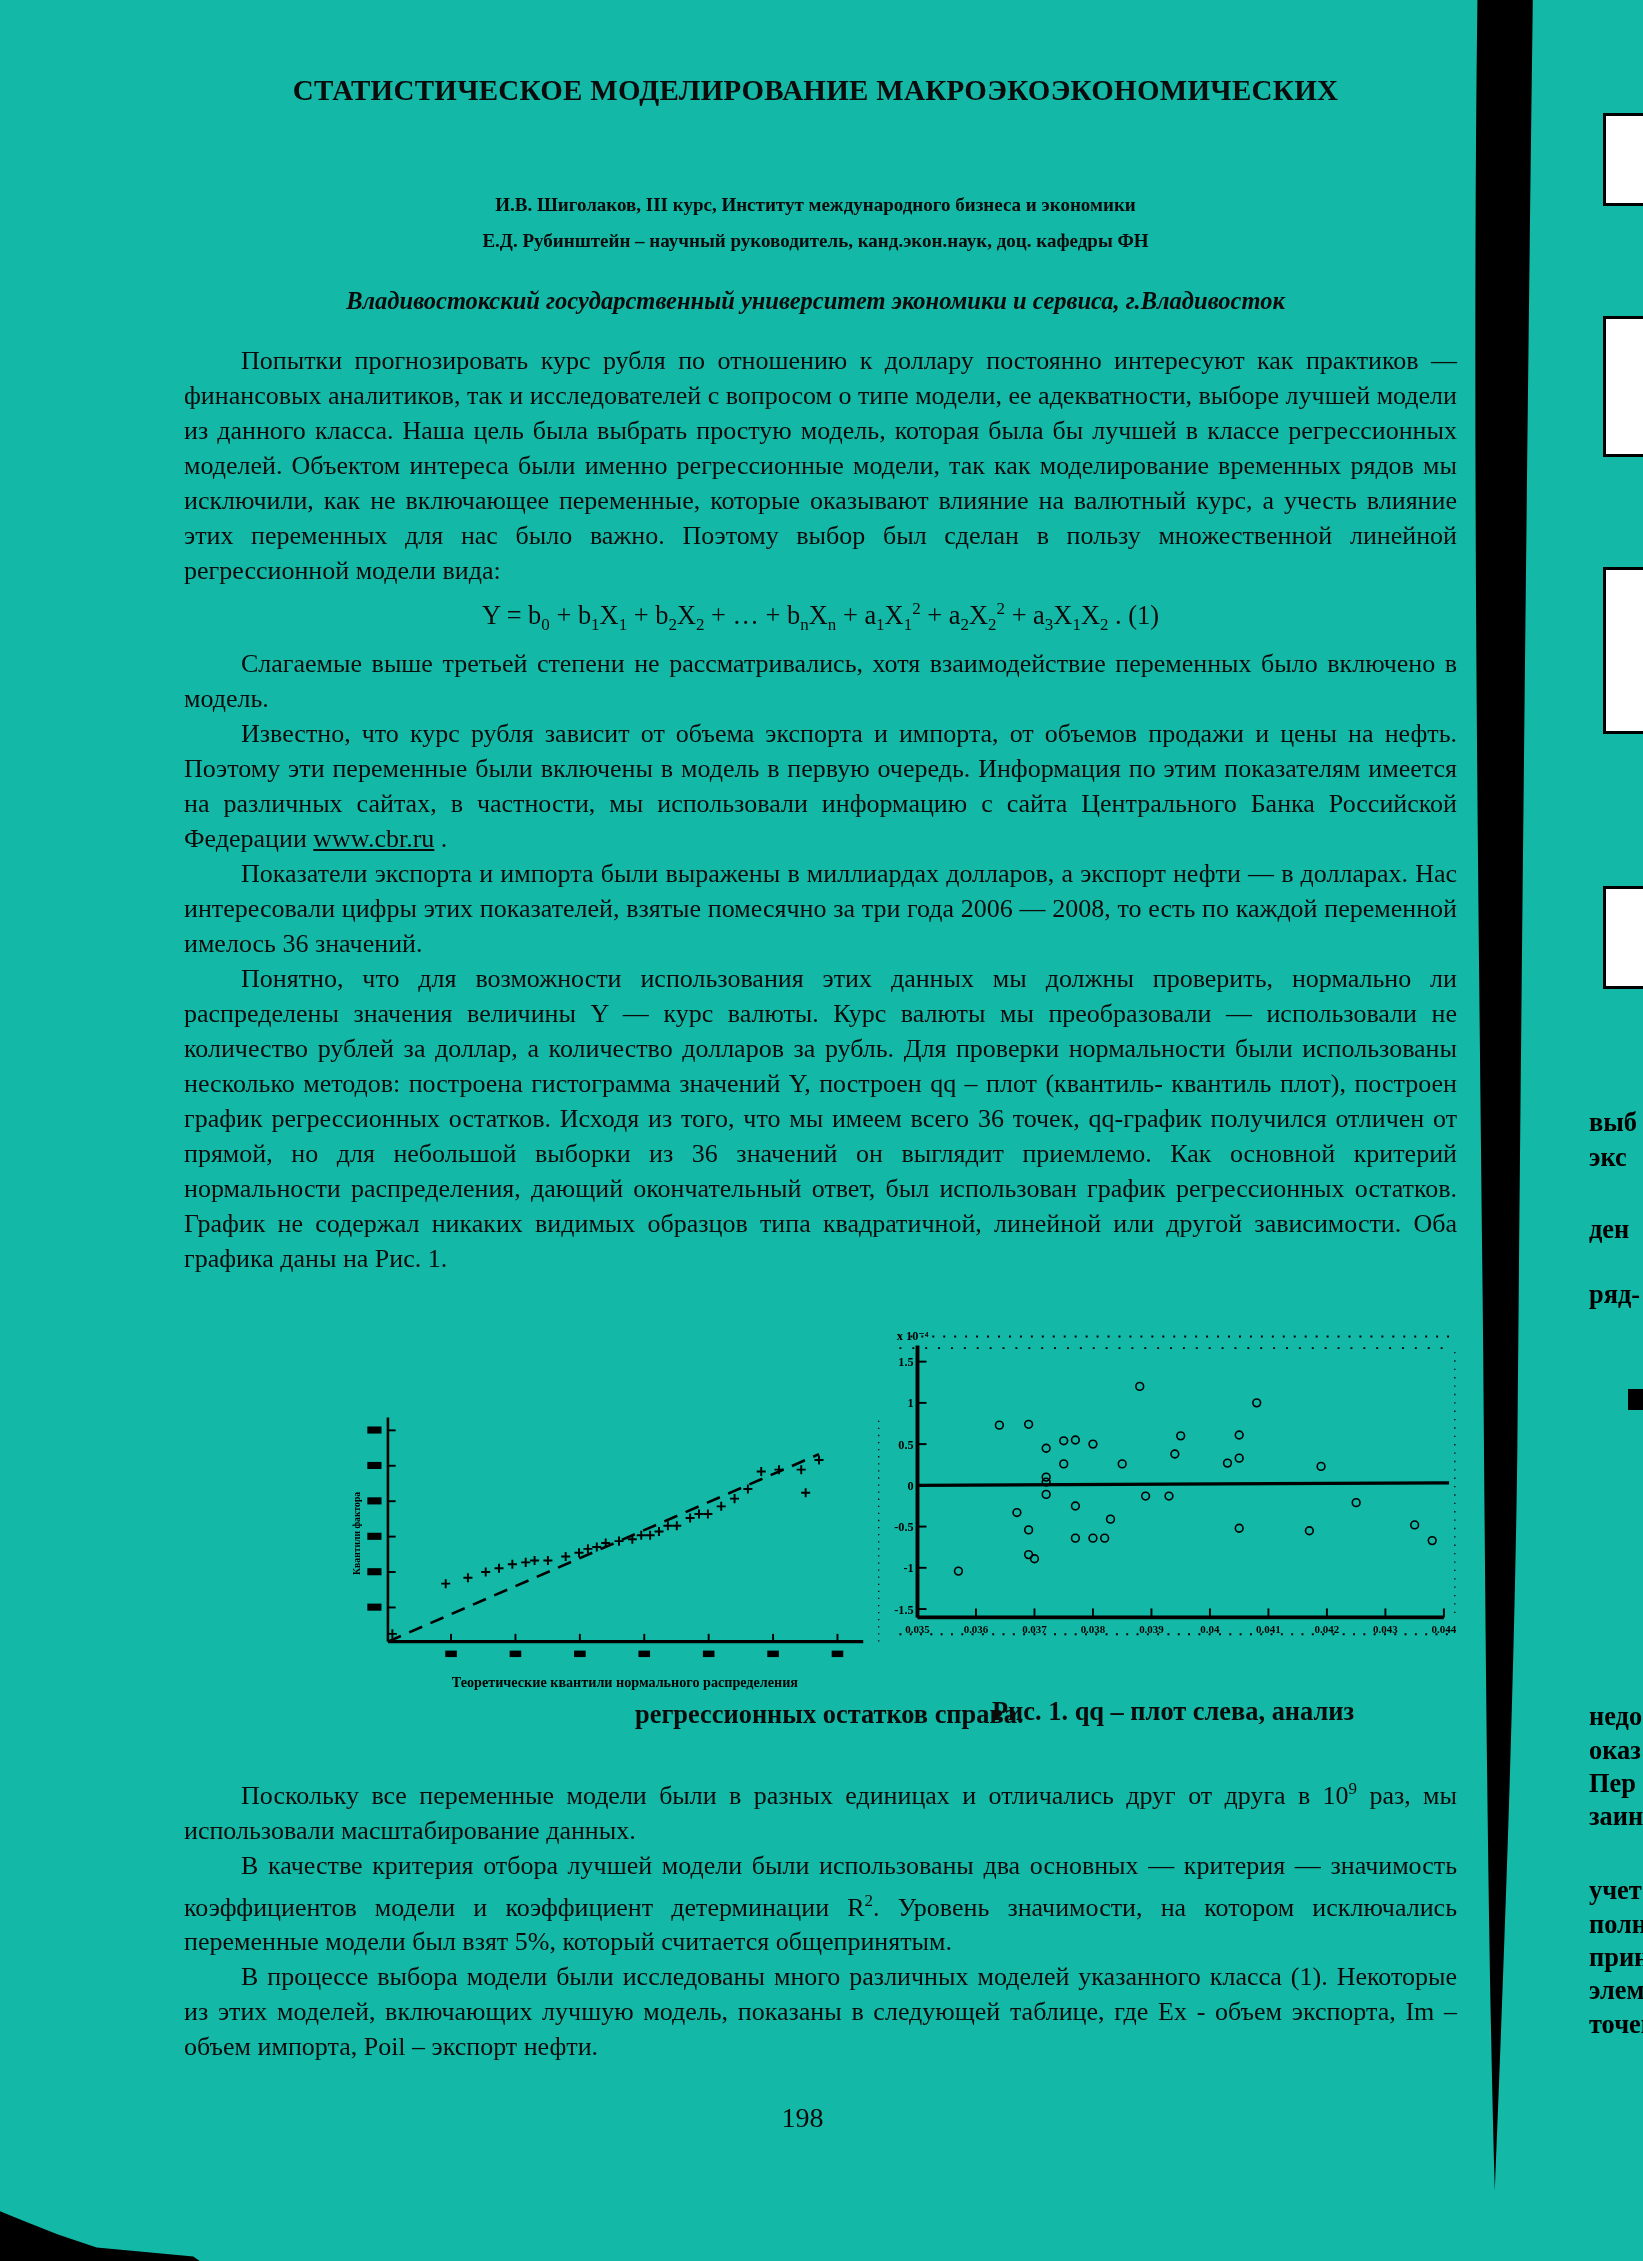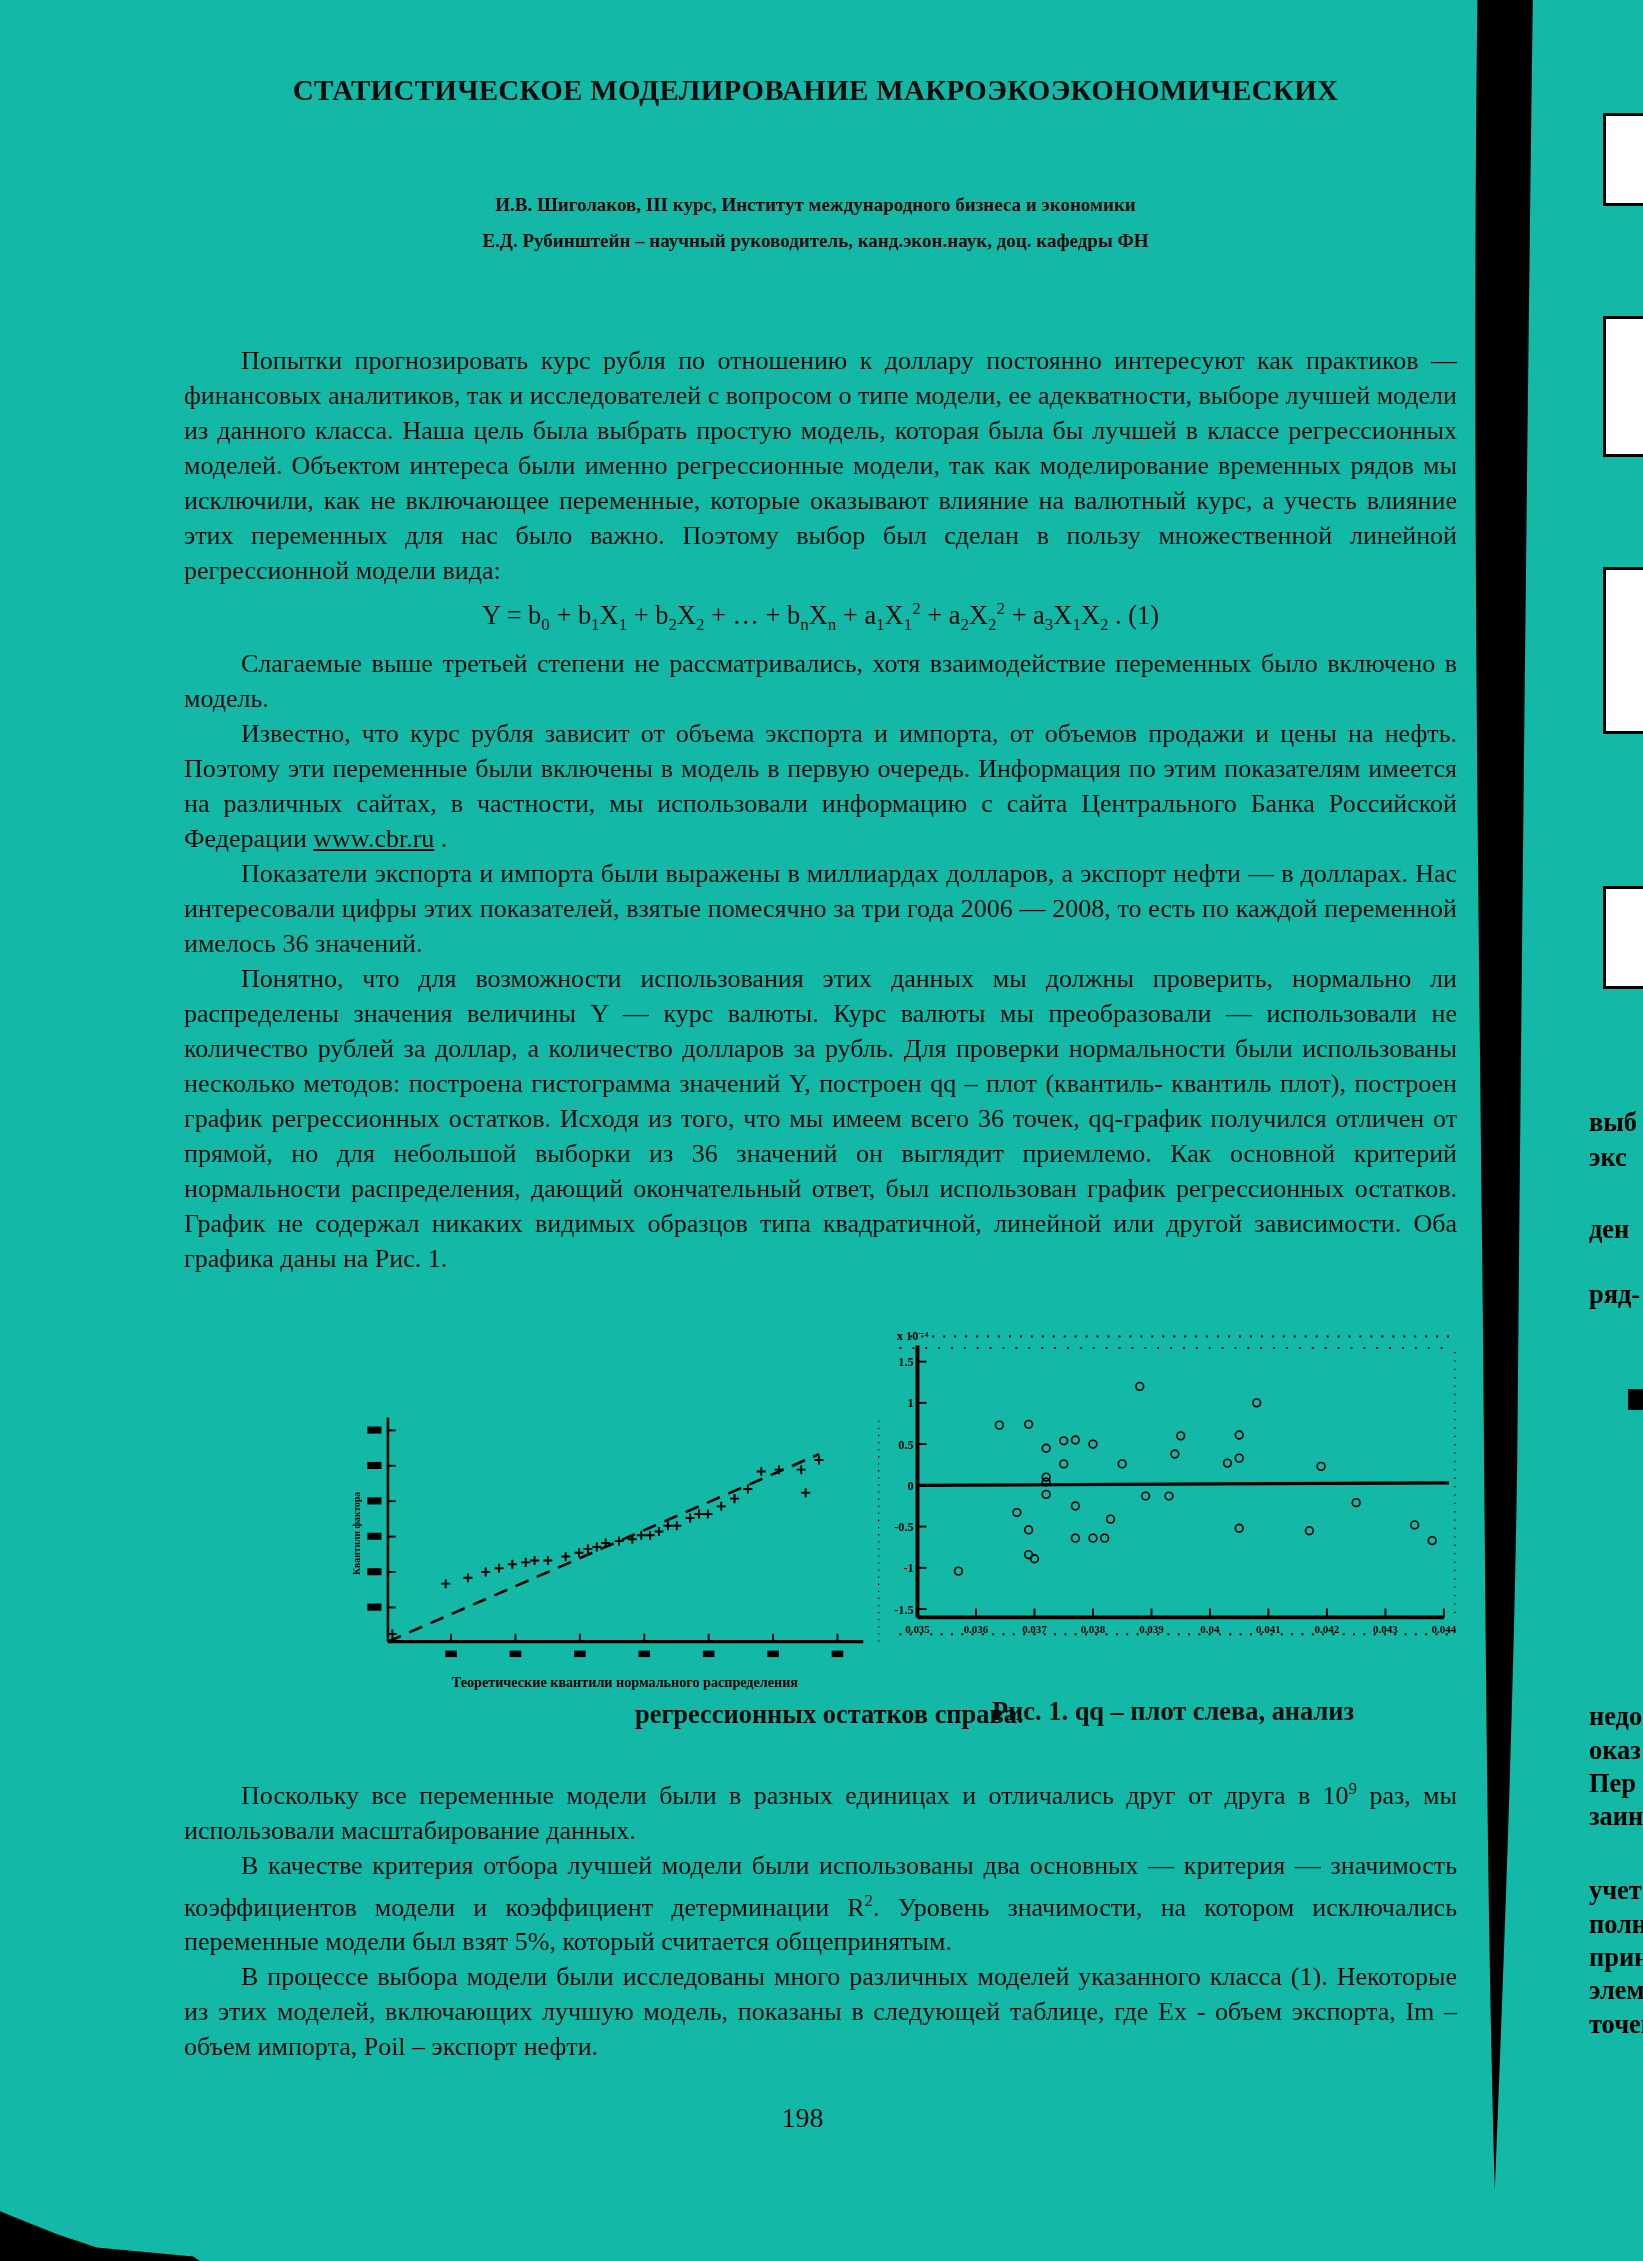--- a/index.html
+++ b/index.html
@@ -39,20 +39,21 @@
 
 <div class="page">
 
   <div class="hdr title">
     <div>СТАТИСТИЧЕСКОЕ МОДЕЛИРОВАНИЕ МАКРОЭКОЭКОНОМИЧЕСКИХ</div>
   </div>
   <div class="hdr authors">
     <div>И.В. Шиголаков, III курс, Институт международного бизнеса и экономики</div>
     <div>Е.Д. Рубинштейн – научный руководитель, канд.экон.наук, доц. кафедры ФН</div>
   </div>
+  <div class="hdr affil">Владивостокский государственный университет экономики и сервиса, г.Владивосток</div>
 
   <div class="bodycol grpA" style="position:absolute; top:343px;">
     <p>Попытки прогнозировать курс рубля по отношению к доллару постоянно интересуют как практиков — финансовых аналитиков, так и исследователей с вопросом о типе модели, ее адекватности, выборе лучшей модели из данного класса. Наша цель была выбрать простую модель, которая была бы лучшей в классе регрессионных моделей. Объектом интереса были именно регрессионные модели, так как моделирование временных рядов мы исключили, как не включающее переменные, которые оказывают влияние на валютный курс, а учесть влияние этих переменных для нас было важно. Поэтому выбор был сделан в пользу множественной линейной регрессионной модели вида:</p>
     <p class="formula" id="formula"><span>Y  =  b</span><sub>0</sub><span> + b</span><sub>1</sub><span>X</span><sub>1</sub><span> + b</span><sub>2</sub><span>X</span><sub>2</sub><span> + … + b</span><sub>n</sub><span>X</span><sub>n</sub><span> + a</span><sub>1</sub><span>X</span><sub>1</sub><sup>2</sup><span> + a</span><sub>2</sub><span>X</span><sub>2</sub><sup>2</sup><span> + a</span><sub>3</sub><span>X</span><sub>1</sub><span>X</span><sub>2</sub><span>  .  (1)</span></p>
     <p>Слагаемые выше третьей степени не рассматривались, хотя взаимодействие переменных было включено в модель.</p>
     <p><span>Известно, что курс рубля зависит от объема экспорта и импорта, от объемов продажи и цены на нефть. Поэтому эти переменные были включены в модель в первую очередь. Информация по этим показателям имеется на различных сайтах, в частности, мы использовали информацию с сайта Центрального Банка Российской Федерации </span><span class="link">www.cbr.ru</span><span> .</span></p>
     <p>Показатели экспорта и импорта были выражены в миллиардах долларов, а экспорт нефти — в долларах. Нас интересовали цифры этих показателей, взятые помесячно за три года 2006 — 2008, то есть по каждой переменной имелось 36 значений.</p>
     <p>Понятно, что для возможности использования этих данных мы должны проверить, нормально ли распределены значения величины Y — курс валюты. Курс валюты мы преобразовали — использовали не количество рублей за доллар, а количество долларов за рубль. Для проверки нормальности были использованы несколько методов: построена гистограмма значений Y, построен qq – плот (квантиль- квантиль плот), построен график регрессионных остатков. Исходя из того, что мы имеем всего 36 точек, qq-график получился отличен от прямой, но для небольшой выборки из 36 значений он выглядит приемлемо. Как основной критерий нормальности распределения, дающий окончательный ответ, был использован график регрессионных остатков. График не содержал никаких видимых образцов типа квадратичной, линейной или другой зависимости. Оба графика даны на Рис. 1.</p>
   </div>
 

